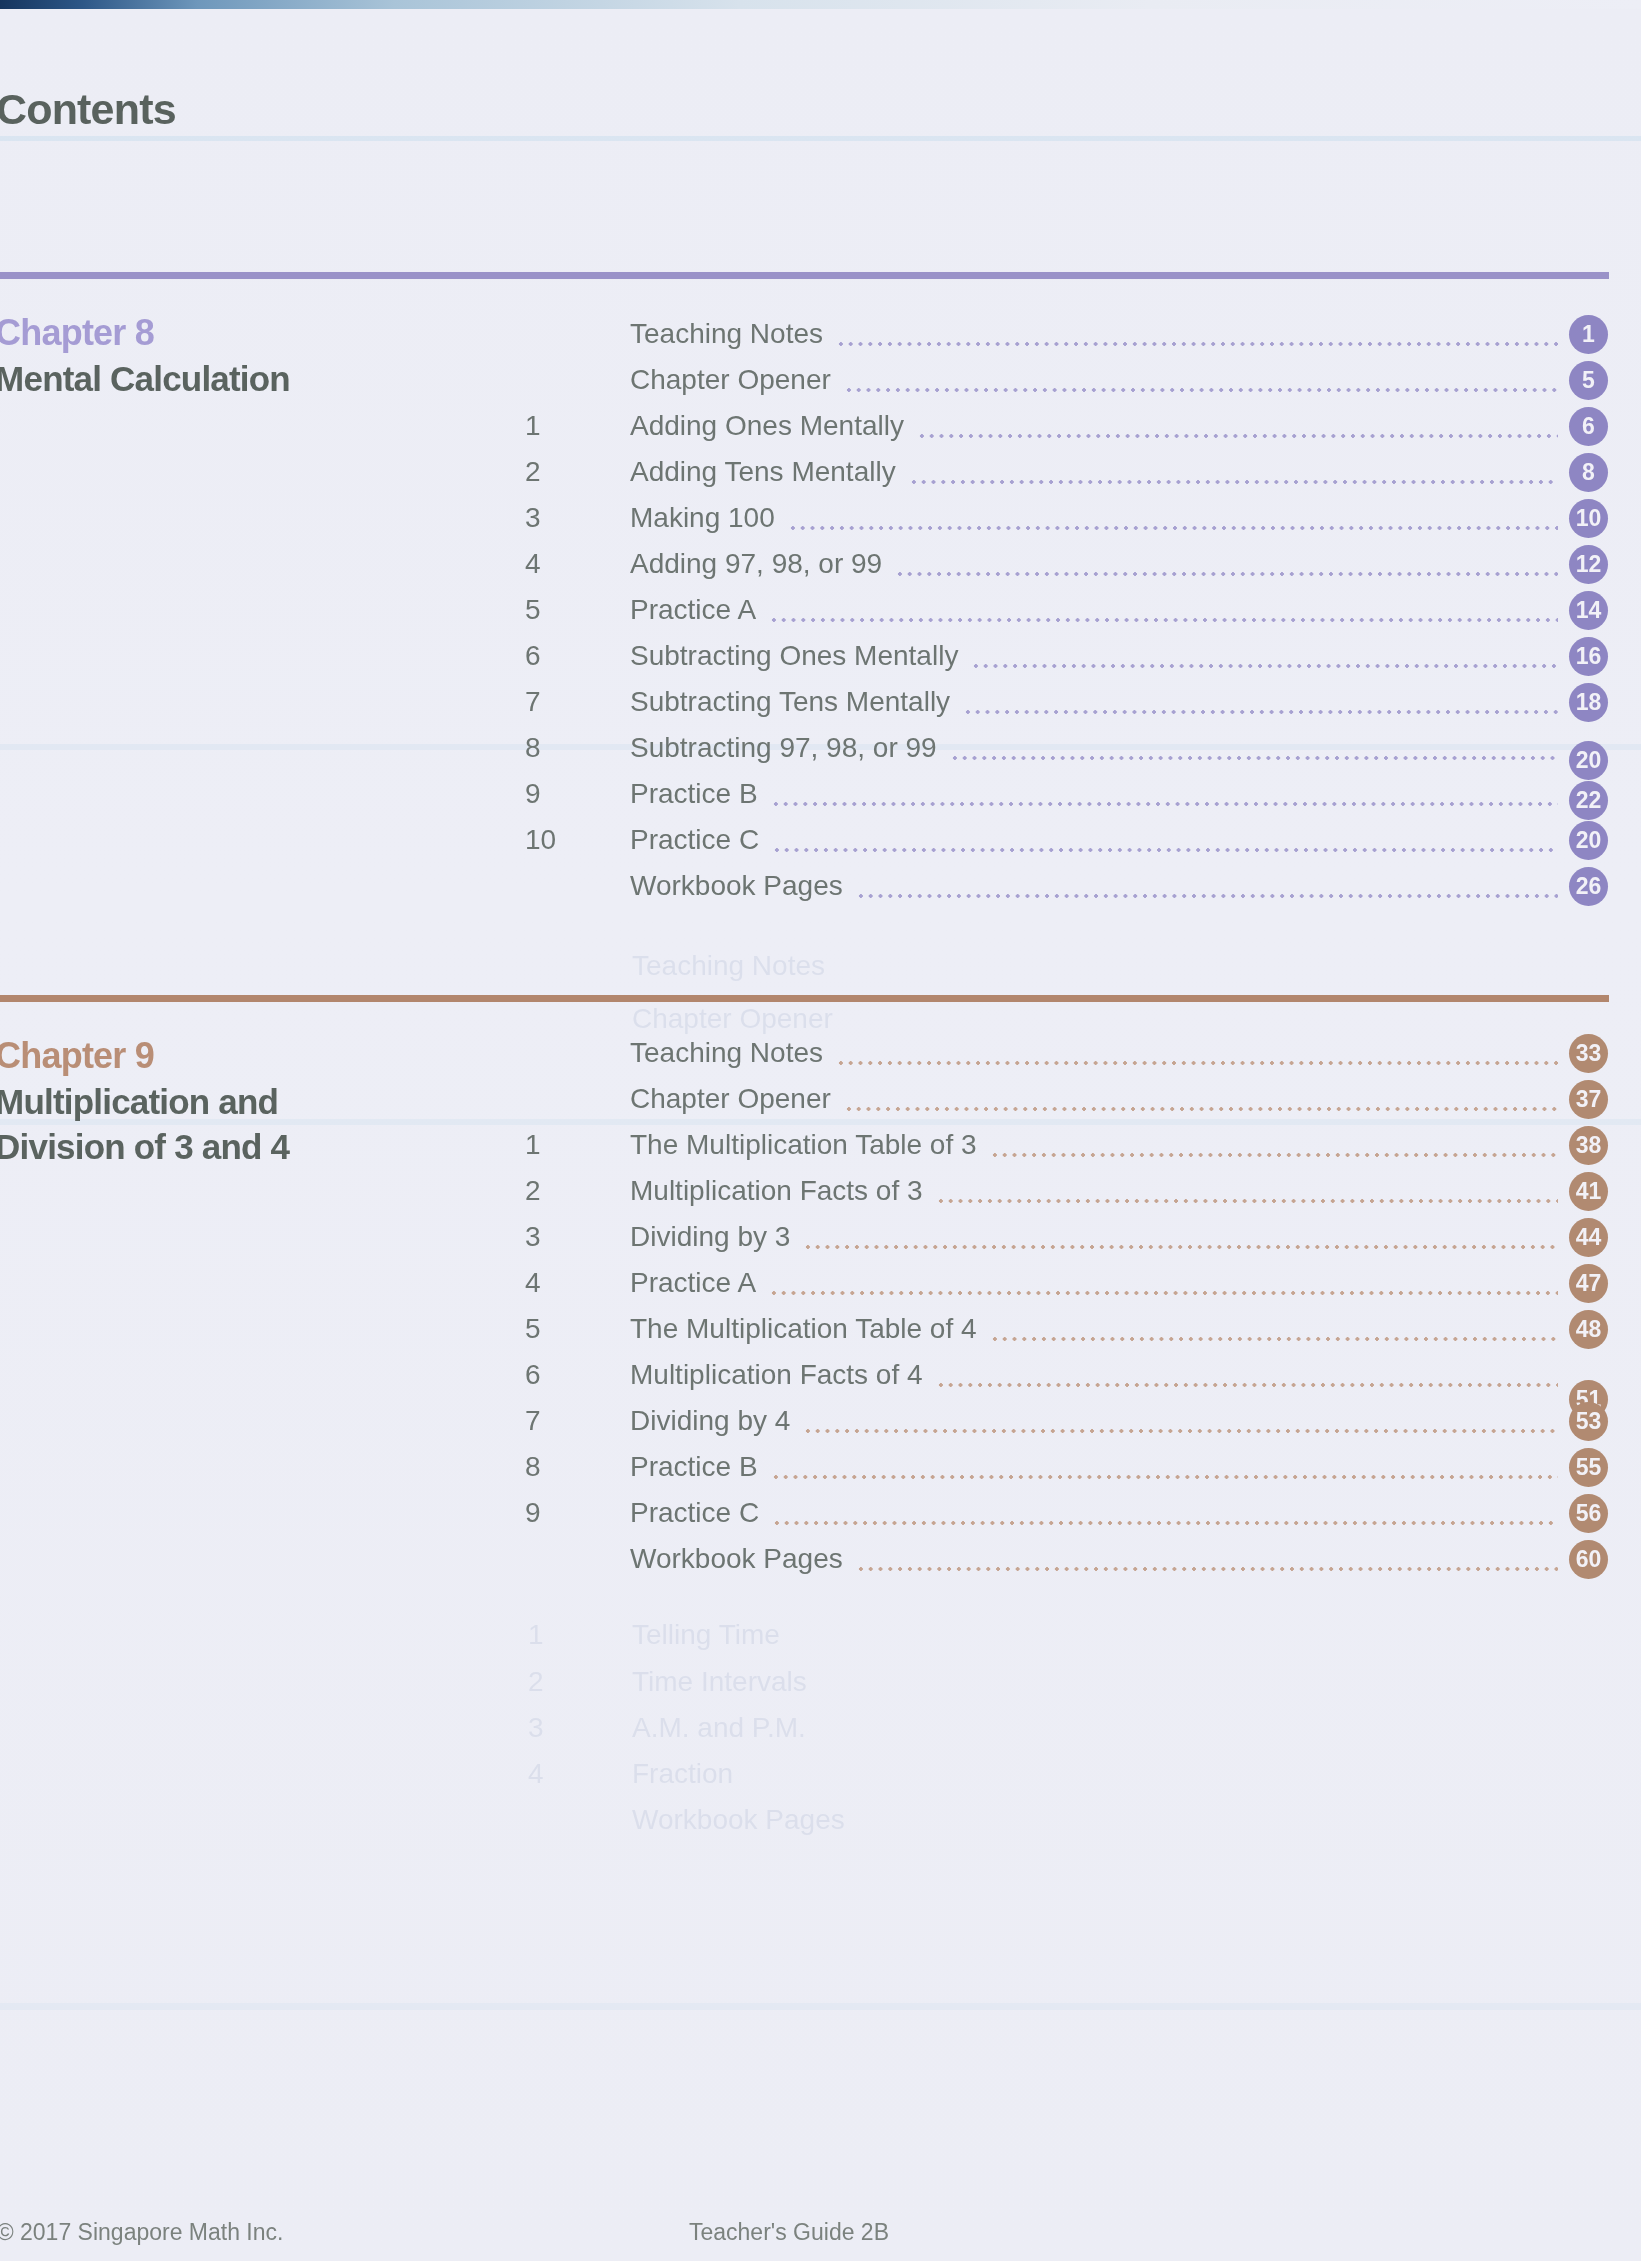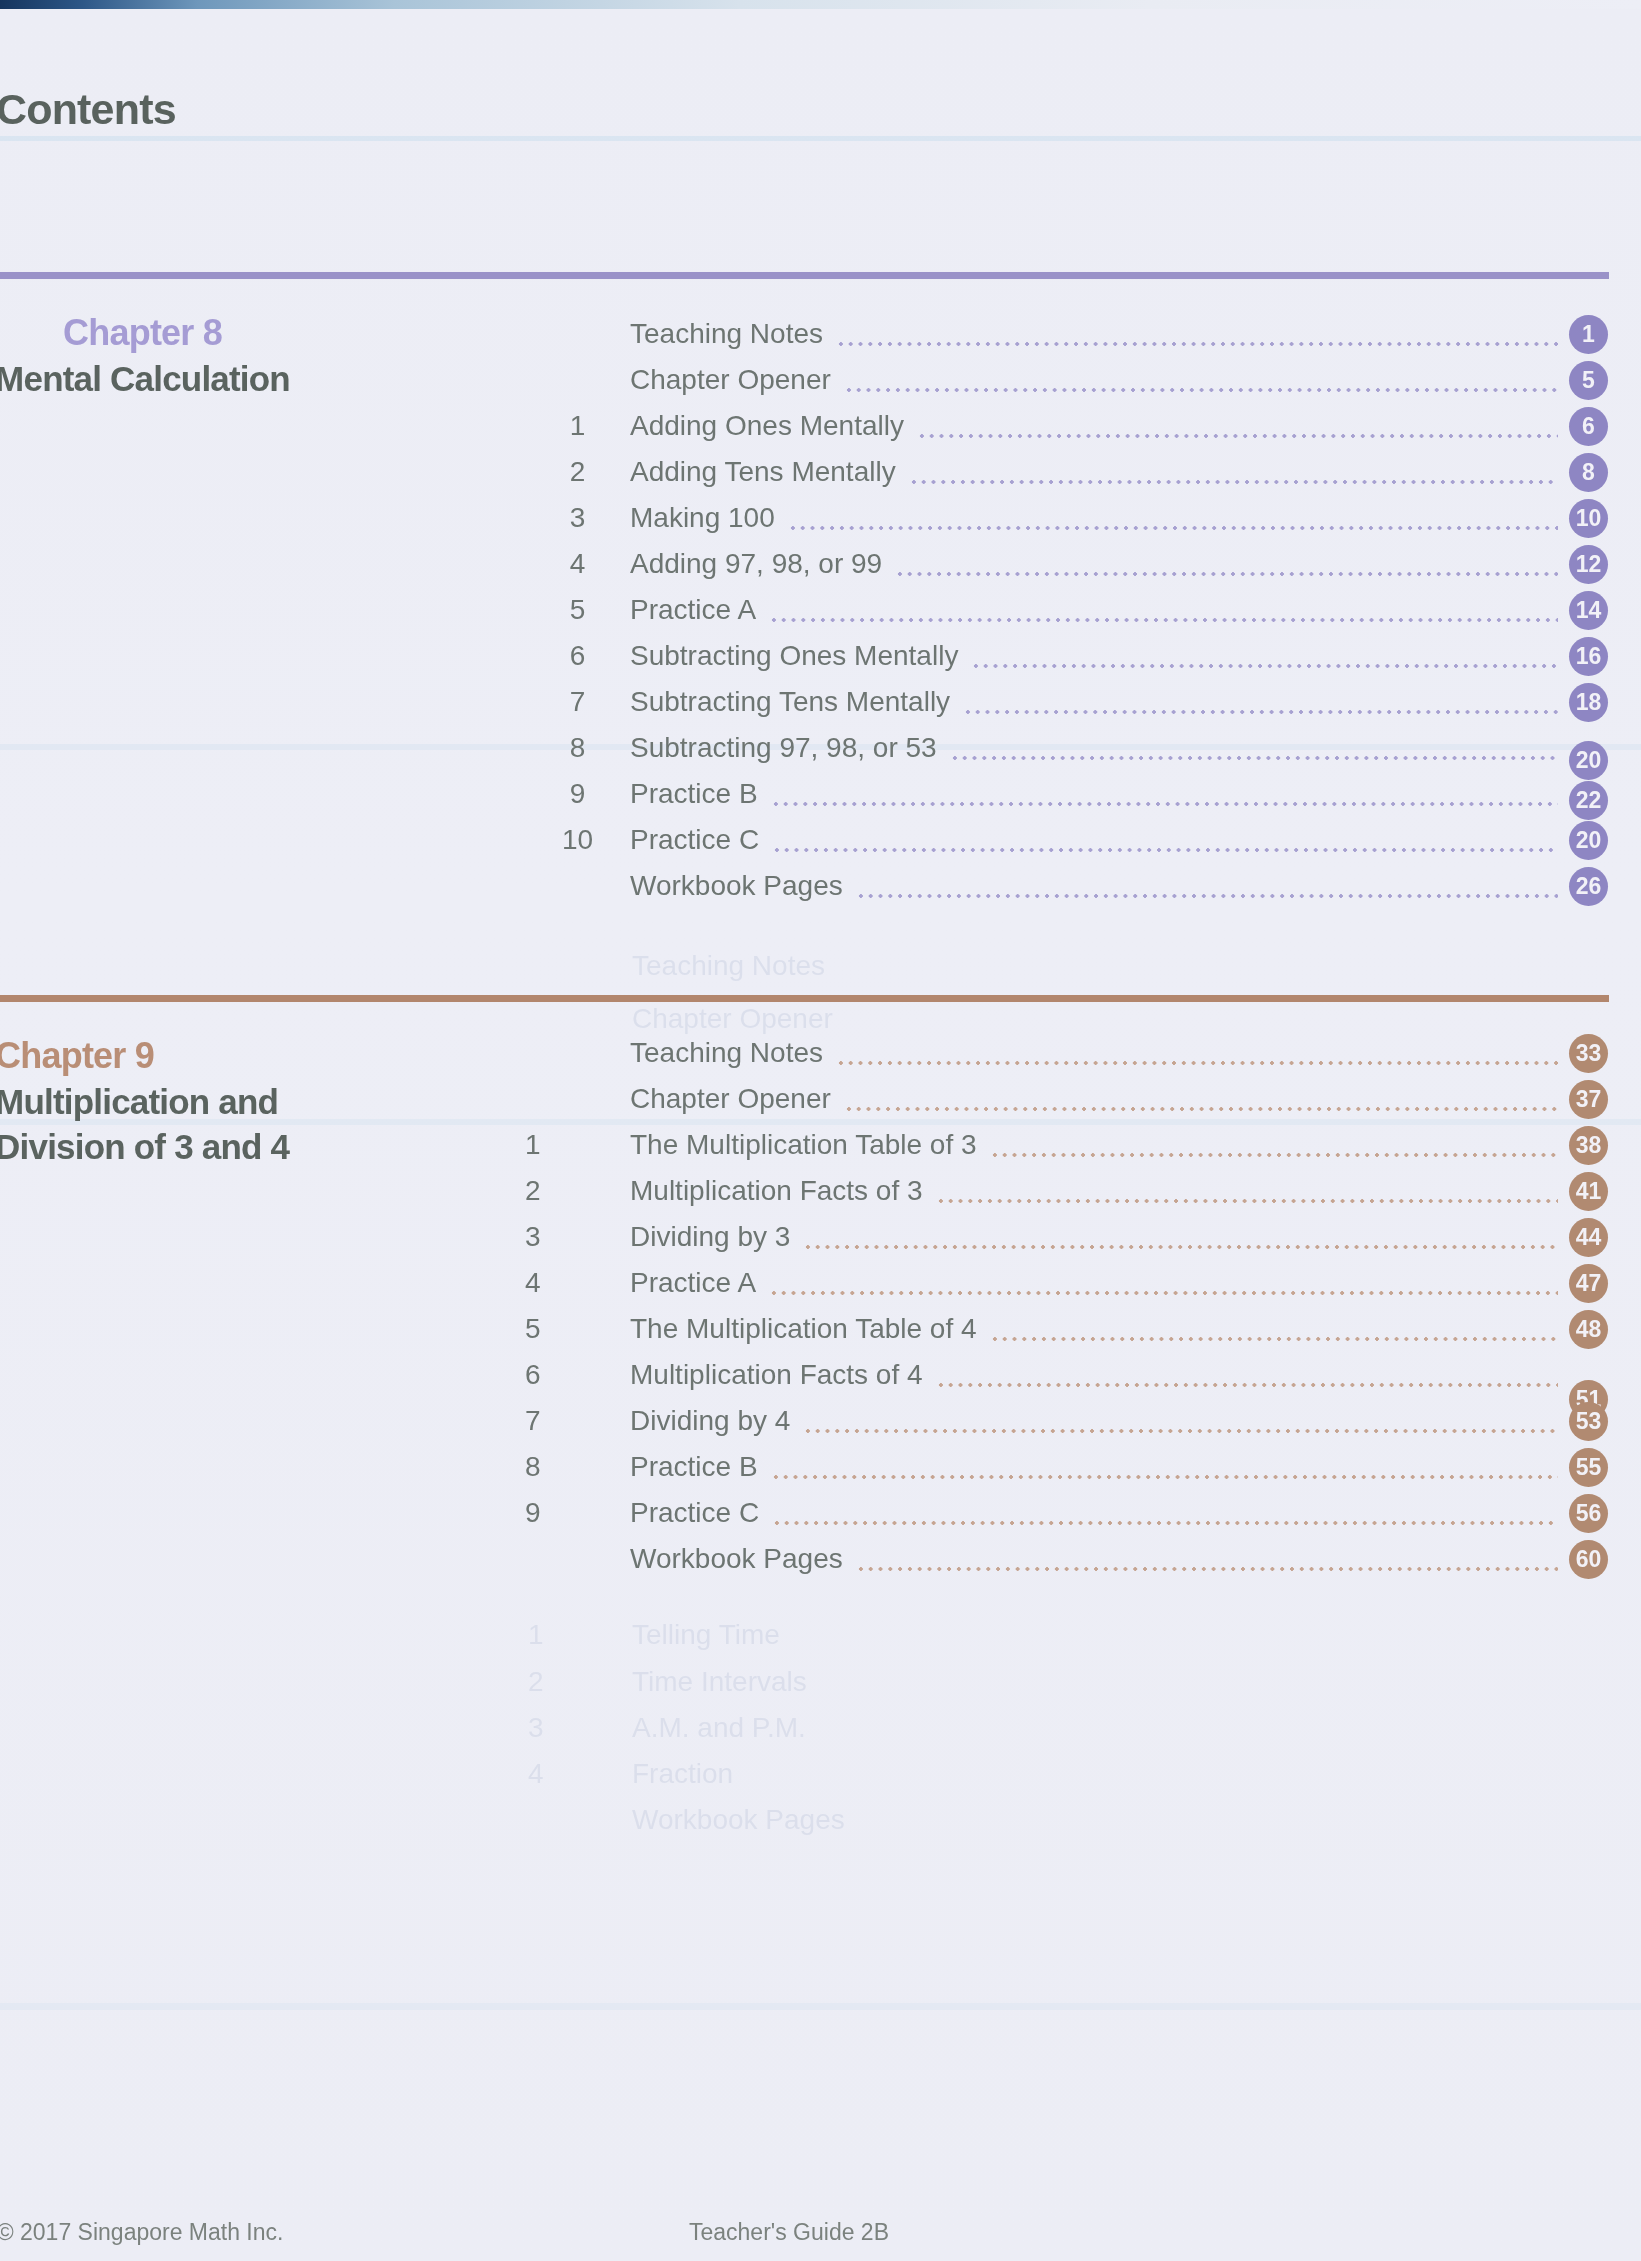--- a/index.html
+++ b/index.html
@@ -18,21 +18,21 @@
   h1.contents {
     position:absolute; left:-4.1px; top:85px; margin:0;
     font-size:43px; font-weight:bold; letter-spacing:-0.8px; color:#59625e;
   }
   .col-headers { position:absolute; top:195px; left:0; width:1629px; height:29.5px; color:#6e7672; font-size:25.4px; }
   .col-chapter { position:absolute; left:-3.3px; }
   .col-lesson  { position:absolute; left:647px; }
   .col-page    { position:absolute; right:0; }
 
   .chapter { position:absolute; left:0; width:1609px; }
-  .chapter-8 { top:272px;text-align:center; }
+  .chapter-8 { top:272px; }
   .chapter-9 { top:995px; }
   .rule { width:1609px; height:7.4px; }
 
   .chapter-info { position:absolute; left:-4.9px; top:38px; }
   .chapter-label { font-size:36px; font-weight:bold; letter-spacing:-0.8px; line-height:46px; }
   .chapter-title { font-size:35px; font-weight:bold; letter-spacing:-0.8px; line-height:45px; color:#5a635f; }
 
   .rows { margin-left:525px; width:1083px; }
   .chapter-8 .rows { margin-top:32px; }
   .chapter-9 .rows { margin-top:28px; }
@@ -129,21 +129,21 @@
     <span class="circle" style="background: rgb(142, 134, 195);">16</span>
   </div>
           <div class="row">
     <span class="num">7</span>
     <span class="ltitle">Subtracting Tens Mentally</span>
     <span class="leader" style="background-image: radial-gradient(circle, rgba(150, 142, 200, 0.8) 1.6px, transparent 2.1px); background-size: 9.8px 4.1px;"></span>
     <span class="circle" style="background: rgb(142, 134, 195);">18</span>
   </div>
           <div class="row">
     <span class="num">8</span>
-    <span class="ltitle">Subtracting 97, 98, or 53</span>
+    <span class="ltitle">Subtracting 97, 98, or 99</span>
     <span class="leader" style="background-image: radial-gradient(circle, rgba(150, 142, 200, 0.8) 1.6px, transparent 2.1px); background-size: 9.8px 4.1px;"></span>
     <span class="circle" style="background: rgb(142, 134, 195); margin-top: 25px;">20</span>
   </div>
           <div class="row">
     <span class="num">9</span>
     <span class="ltitle">Practice B</span>
     <span class="leader" style="background-image: radial-gradient(circle, rgba(150, 142, 200, 0.8) 1.6px, transparent 2.1px); background-size: 9.8px 4.1px;"></span>
     <span class="circle" style="background: rgb(142, 134, 195); margin-top: 12px;">22</span>
   </div>
           <div class="row">

